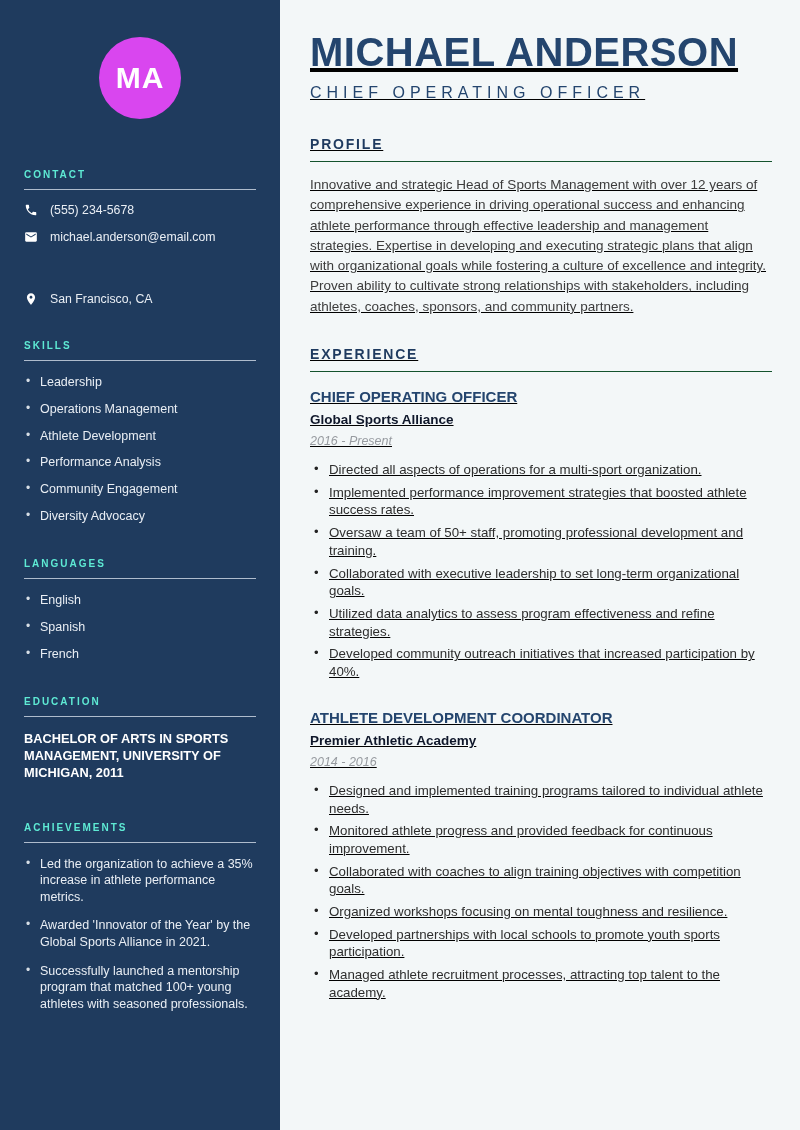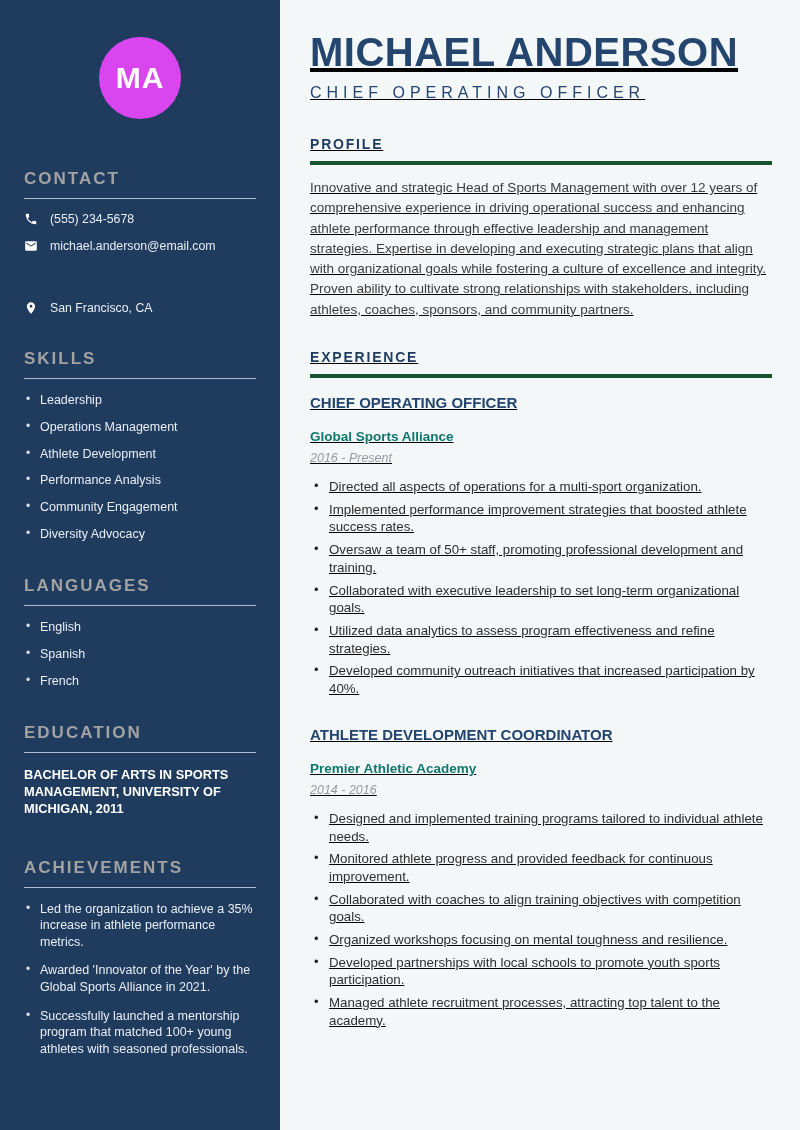--- a/index.html
+++ b/index.html
@@ -29,22 +29,22 @@
     border-radius: 50%;
     background: #d946ef;
     color: #ffffff;
     display: flex; align-items: center; justify-content: center;
     font-size: 30px; font-weight: 700; letter-spacing: 1px;
     margin: 0 auto;
   }
   .side-section { margin-top: 34px; }
   .side-section.first { margin-top: 50px; }
   .side-title {
-    font-size: 17px; font-weight: 700; letter-spacing: 2px;
-    color: #a3a3a3;
+    font-size: 10px; font-weight: 700; letter-spacing: 2px;
+    color: #5eead4;
   }
   .side-rule {
     border: none; border-top: 1px solid #c9d4e0;
     margin: 9px 0 13px 0; opacity: .85;
   }
   .contact-row {
     display: flex; align-items: center;
     margin-bottom: 13px;
   }
   .contact-row:last-child { margin-bottom: 0; margin-top: 48px; }
@@ -84,30 +84,30 @@
   .role {
     font-size: 16px; font-weight: 500; letter-spacing: 5px;
     color: #24456e; margin-top: 11px;
   }
   .main-section { margin-top: 34px; }
   .main-section.experience { margin-top: 29px; }
   .main-title {
     font-size: 14px; font-weight: 700; letter-spacing: 1.8px;
     color: #1e3a5f;
     padding-bottom: 9px;
-    border-bottom: 4px solid #14532d;
+    border-bottom: 1px solid #14532d;
   }
   .profile-text {
     margin-top: 13px;
     font-size: 13.5px; line-height: 20.3px; color: #3c3c3c;
   }
   .job { margin-top: 16px; }
   .job + .job { margin-top: 28px; }
   .job-title { font-size: 15px; font-weight: 700; color: #24456e; }
-  .company { font-size: 13.5px; font-weight: 700; color: #0f766e; margin-top: 18px; }
+  .company { font-size: 13.5px; font-weight: 700; color: #0f172a; margin-top: 7px; }
   .dates { font-size: 12.5px; font-style: italic; color: #979ba0; margin-top: 7px; }
   ul.bullets { list-style: none; margin-top: 13px; }
   ul.bullets li {
     font-size: 13.3px; line-height: 17.7px; color: #2e2e2e;
     padding-left: 19px; position: relative; margin-bottom: 5px;
   }
   ul.bullets li::before {
     content: "•"; position: absolute; left: 4px; top: -1px;
     color: #222; font-size: 13px;
   }

